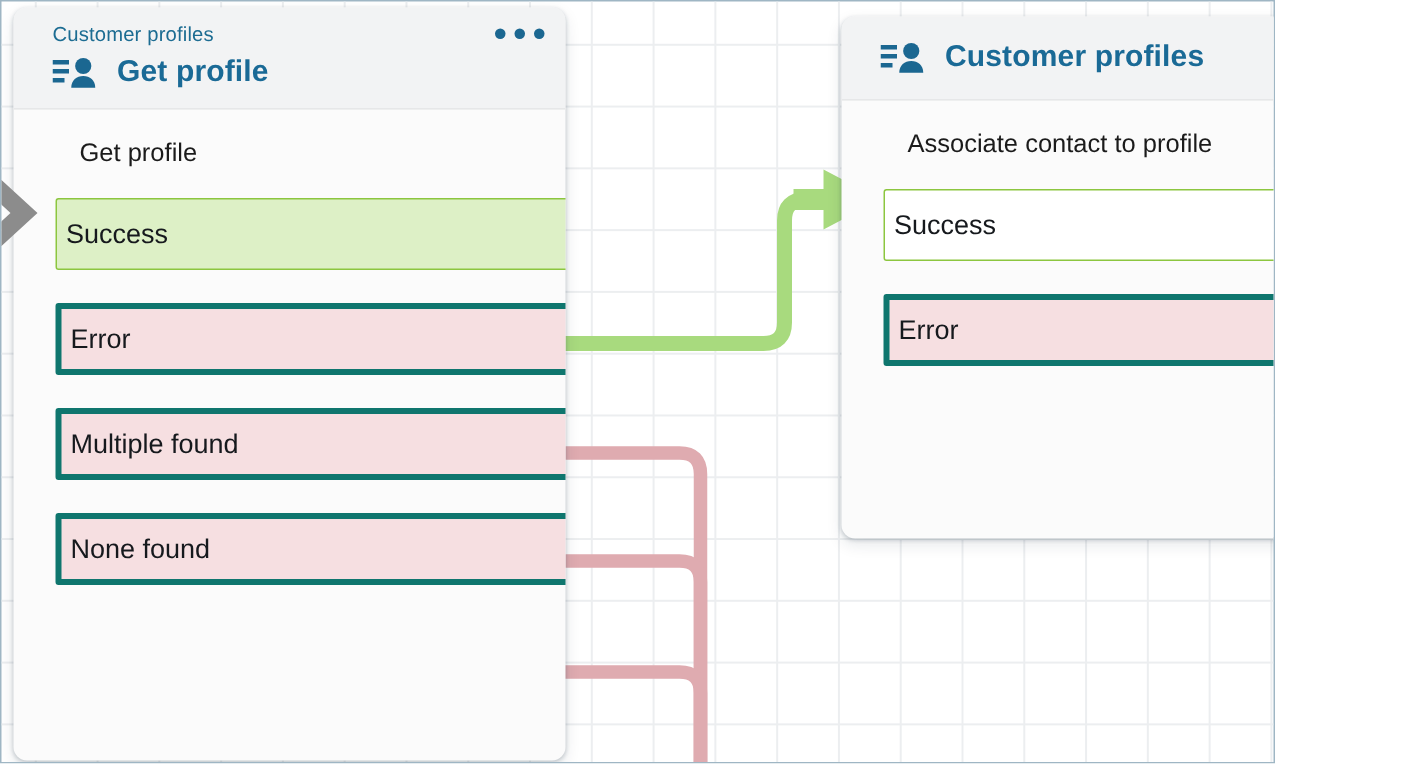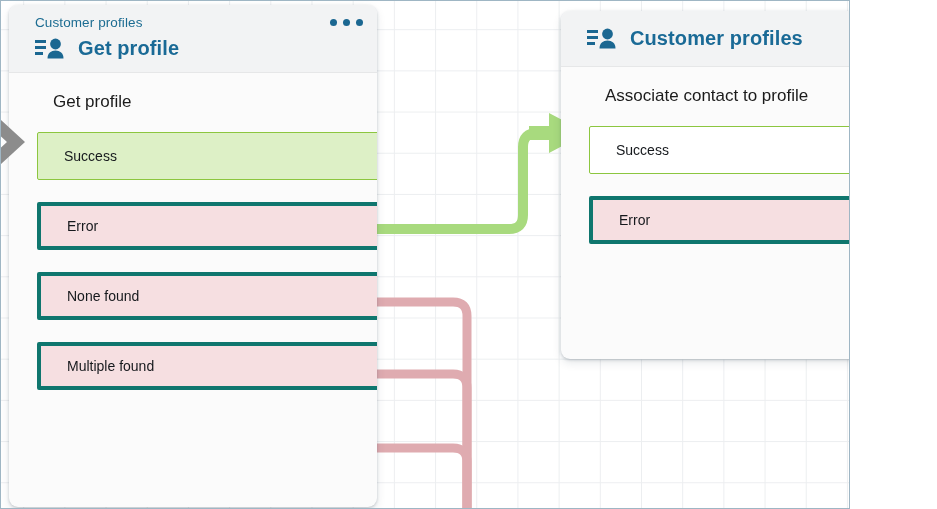--- a/index.html
+++ b/index.html
@@ -93,22 +93,22 @@
     font-size: 17px;
     color: #1b1b1b;
     padding: 20px 0 22px 44px;
     line-height: 1;
   }
   .branches { padding: 0 0 24px 28px; }
   .branch {
     height: 48px;
     display: flex;
     align-items: center;
-    padding-left: 26px;
-    font-size: 14px;
+    padding-left: 6px;
+    font-size: 18px;
     color: #16191d;
     box-sizing: border-box;
     margin-bottom: 22px;
     border-radius: 2px;
   }
   .branch:last-child { margin-bottom: 0; }
   .branch.success-filled {
     background: #ddf0c6;
     border: 1px solid #8cc63f;
   }
@@ -191,22 +191,22 @@
           <i></i>
           <i></i>
       </div>
     </div>
 
     <div class="card-body">
       <div class="action-row">Get profile</div>
       <div class="branches">
         <div class="branch success-filled">Success</div>
         <div class="branch error">Error</div>
+        <div class="branch error">Multiple found</div>
         <div class="branch error">None found</div>
-        <div class="branch error">Multiple found</div>
       </div>
     </div>
   </div>
 
   <svg class="entry-chevron" width="44" height="50" viewBox="0 0 44 50">
     <polygon points="2,3 8,3 32,25 8,47 2,47 2,36 14,25 2,14" fill="#8c8c8c"></polygon>
   </svg>
 
   <div class="card" id="card-customer-profiles">
 

